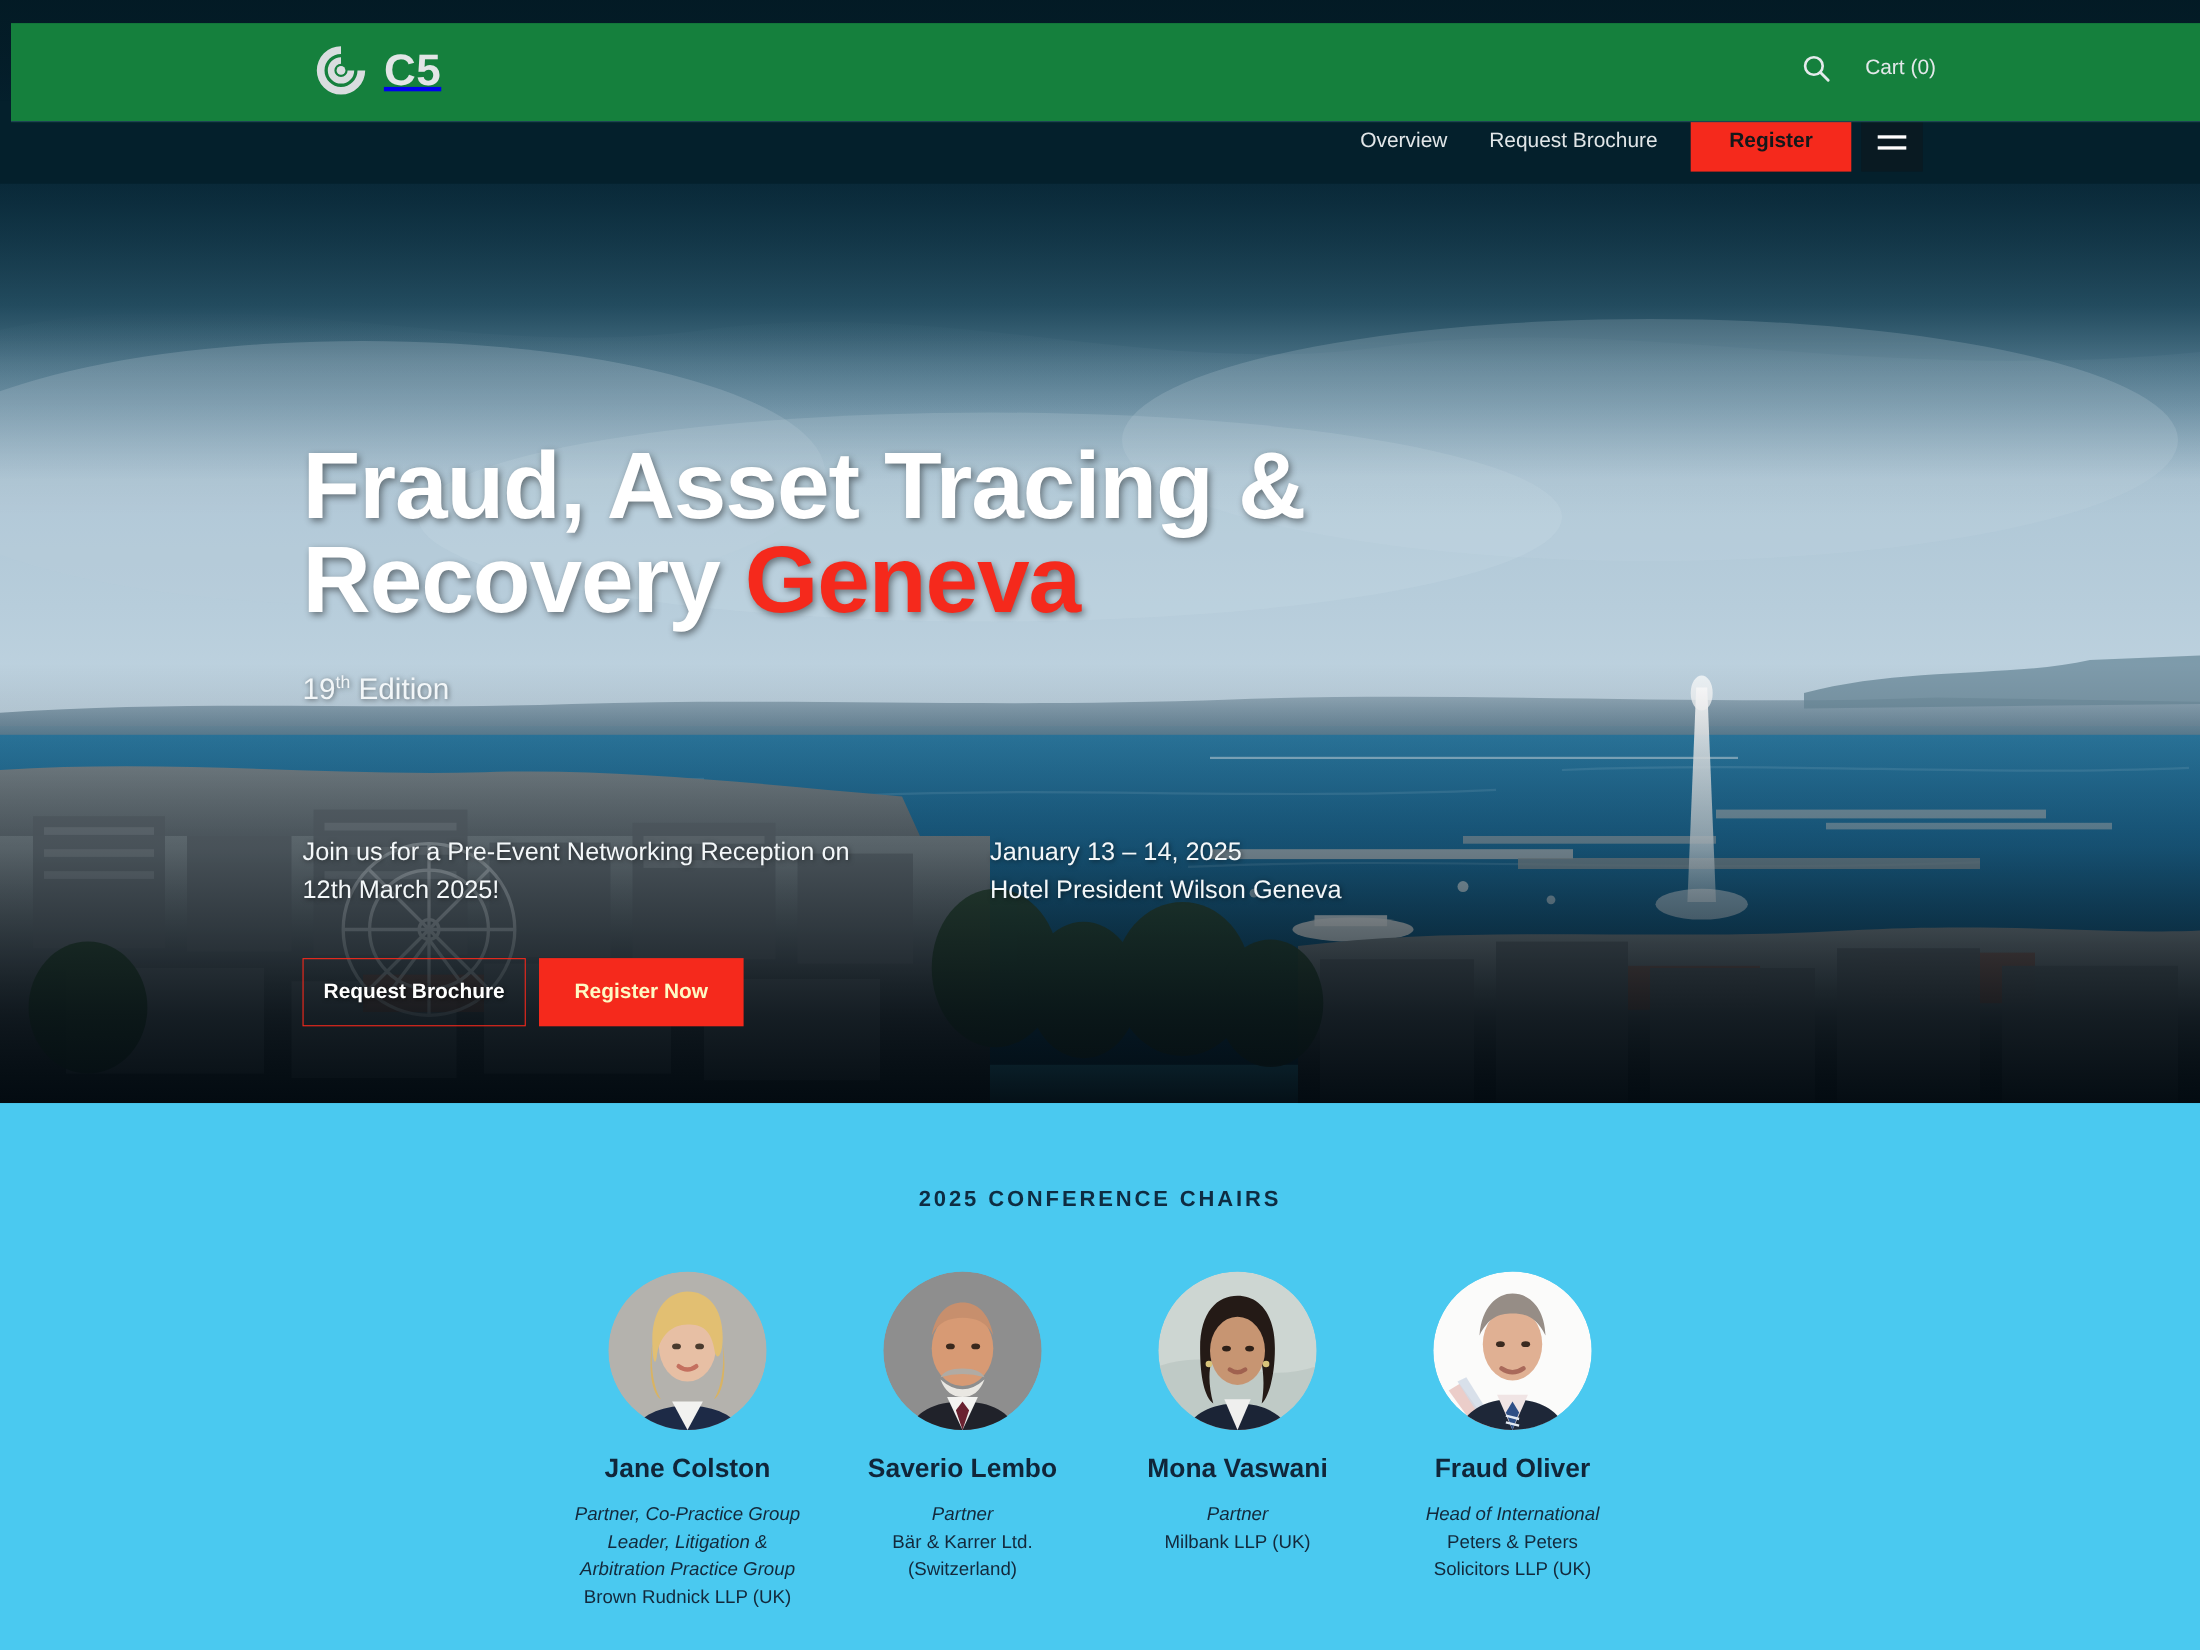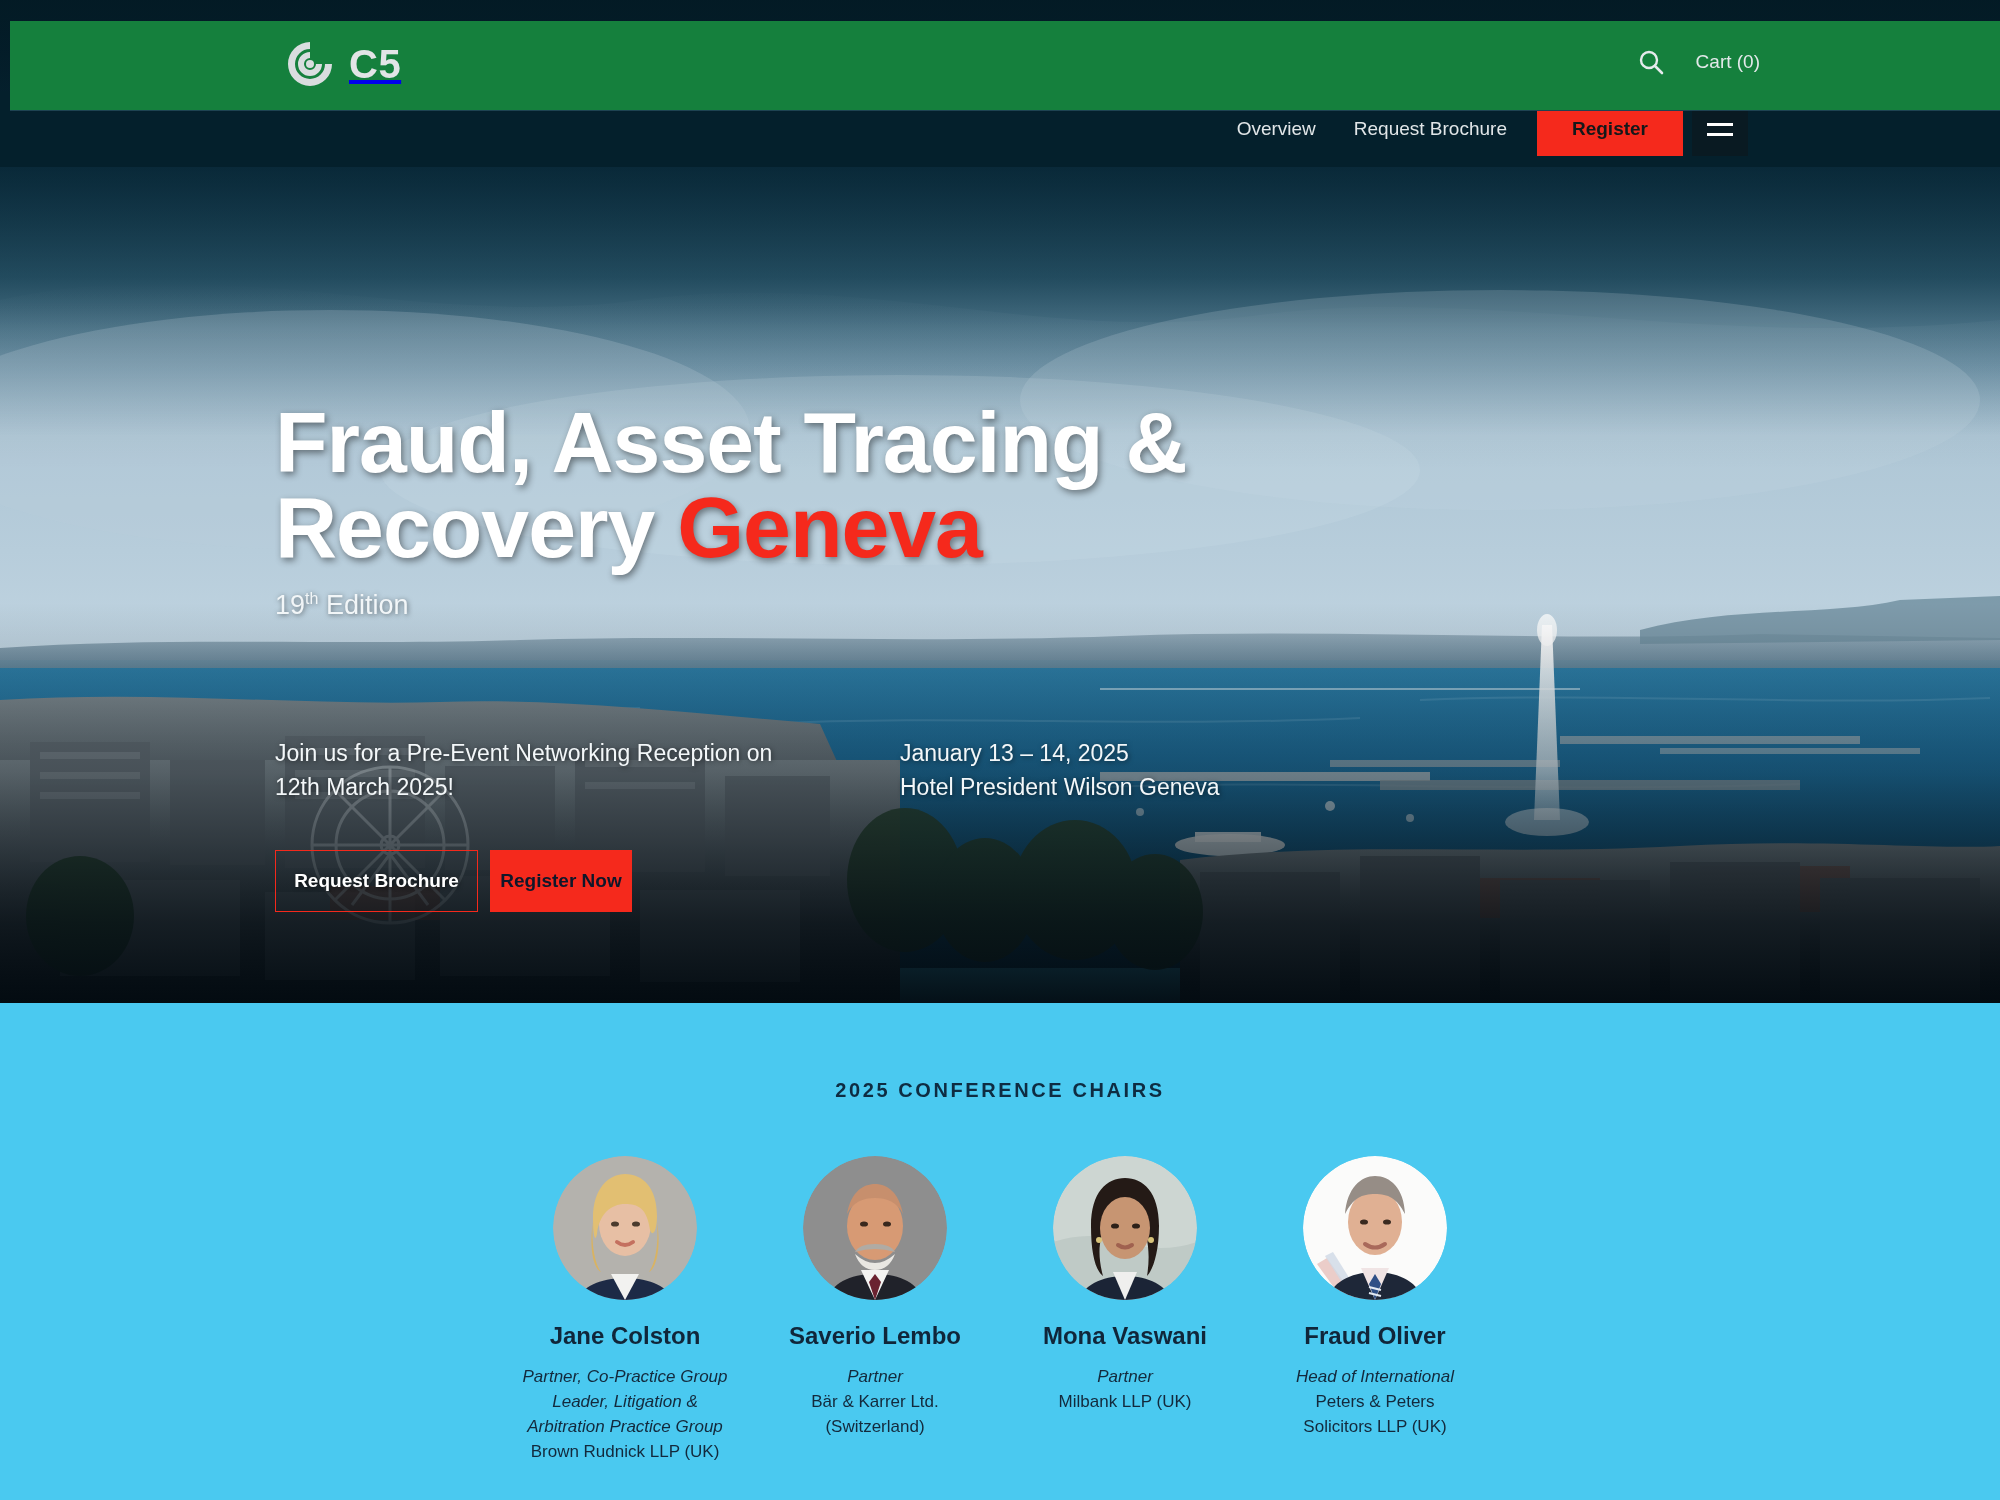--- a/index.html
+++ b/index.html
@@ -150,21 +150,21 @@
     font-weight: bold;
     line-height: 0.99;
     letter-spacing: -1px;
     text-shadow: 2px 3px 7px rgba(0,0,0,0.45);
     max-width: 1000px;
   }
   .hero-title .accent { color: #f5291c; }
   .hero-edition {
     color: #f2f6f8;
     font-size: 27px;
-    margin-top: 20px;
+    margin-top: 41px;
     text-shadow: 1px 1px 5px rgba(0,0,0,0.5);
   }
   .hero-edition sup { font-size: 16px; vertical-align: super; }
 
   .hero-cols {
     display: flex;
     margin-top: 116px;
   }
   .hero-col-left { width: 625px; }
   .hero-col-right { width: 600px; }
@@ -185,24 +185,24 @@
     background: transparent;
     border: 1px solid #f5291c;
     color: #ffffff;
     font-size: 19px;
     font-weight: bold;
     cursor: pointer;
     font-family: "Liberation Sans", sans-serif;
     text-shadow: 1px 1px 4px rgba(0,0,0,0.6);
   }
   .btn-solid {
-    width: 142px; height: 62px;
+    width: 186px; height: 62px;
     background: #f5291c;
     border: none;
-    color: #0f172a;
+    color: #fef9c3;
     font-size: 19px;
     font-weight: bold;
     cursor: pointer;
     font-family: "Liberation Sans", sans-serif;
   }
 
   
   .chairs {
     position: absolute;
     top: 1003px; left: 0;

